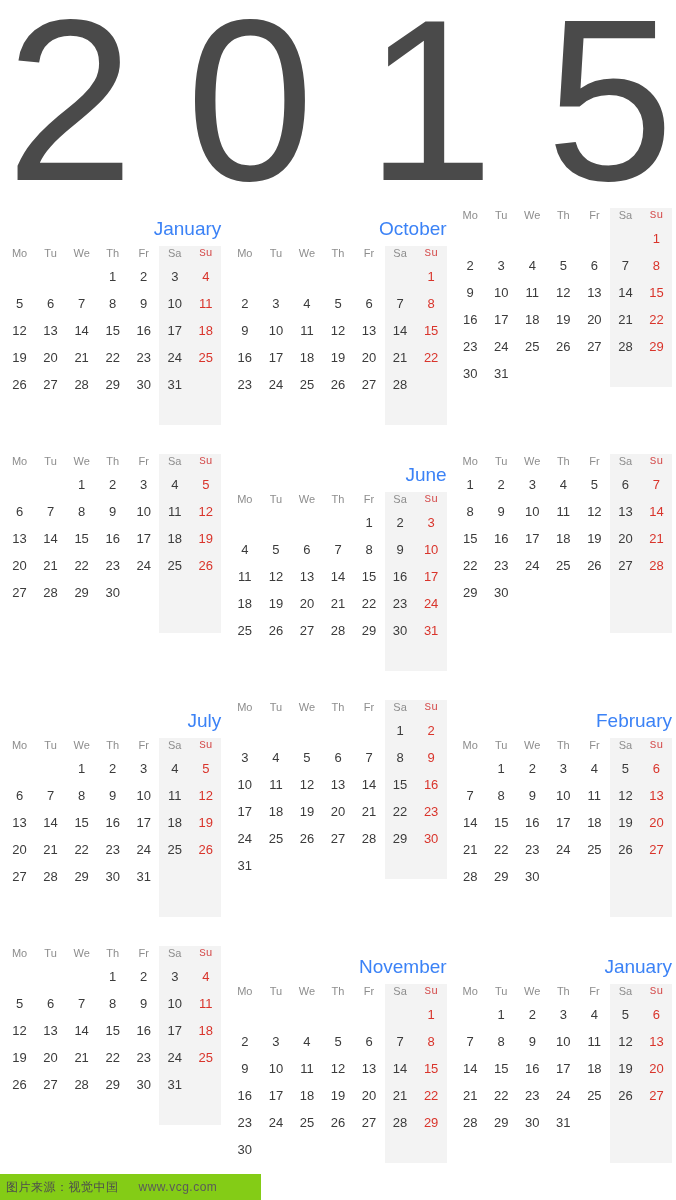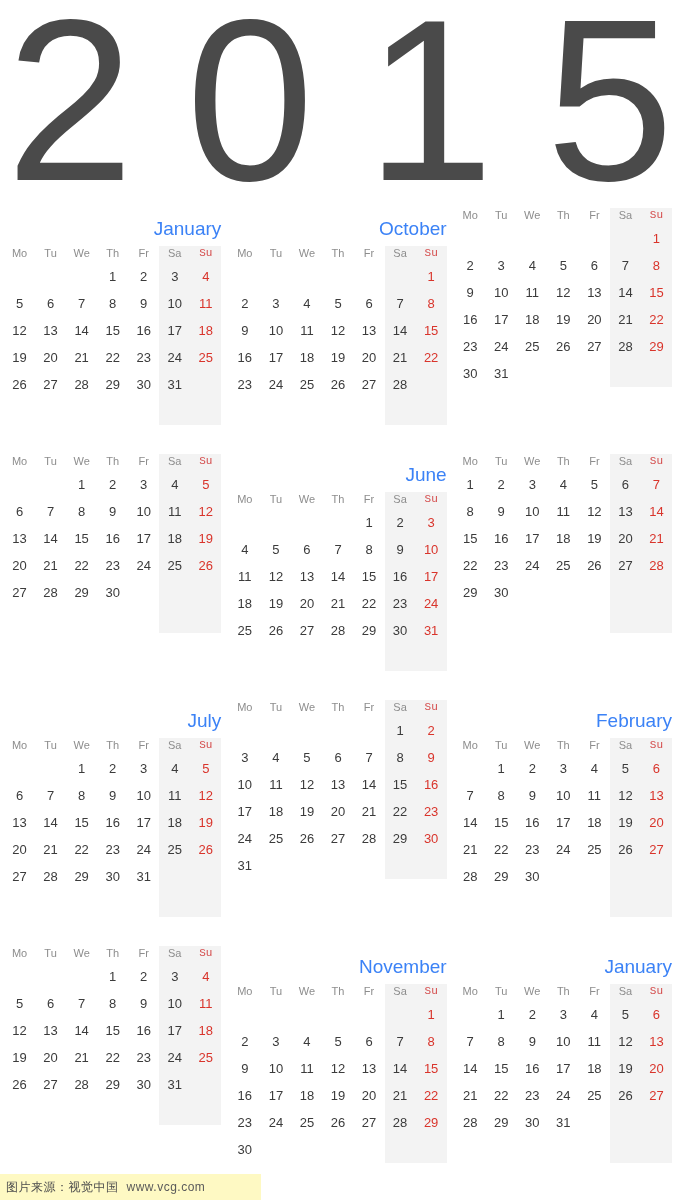--- a/index.html
+++ b/index.html
@@ -74,29 +74,29 @@
   table.cal td.empty { color: transparent; }
 
   
   table.cal col.shade { background: #f3f3f3; }
 
   
   .watermark {
     position: absolute;
     left: 0; bottom: 0;
     width: 261px; height: 26px;
-    background: #fef9c3;
+    background: #84cc16;
     display: flex;
     align-items: center;
     color: #4d4d4d;
     font-size: 12px;
     padding-left: 6px;
     letter-spacing: 0.5px;
   }
-  .watermark .wm-url { margin-left: 8px; color: #5a5a5a; }
+  .watermark .wm-url { margin-left: 20px; color: #5a5a5a; }
 </style>
 </head>
 <body>
 
 <div id="page">
 
   <div class="year">
     <span>2</span>
     <span>0</span>
     <span>1</span>

